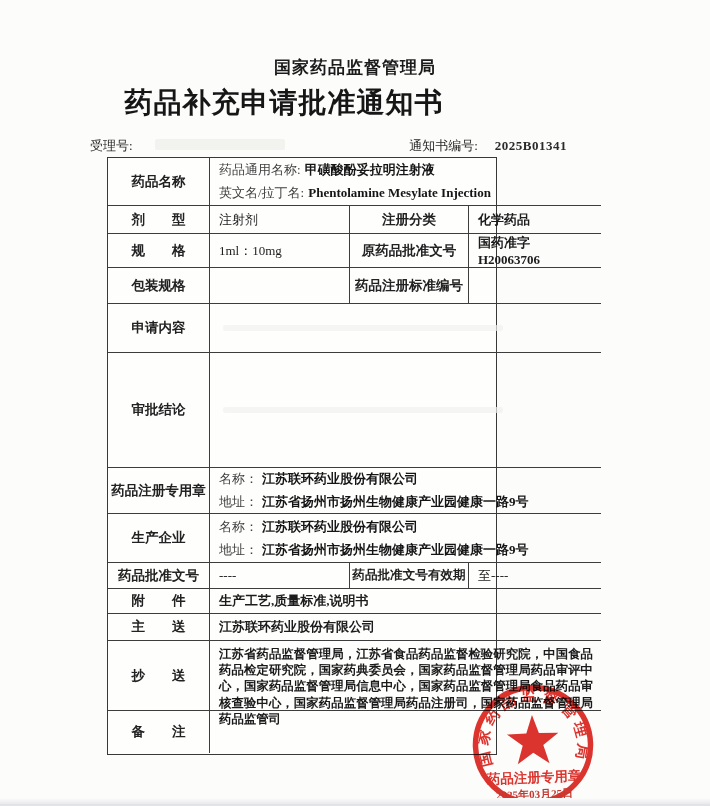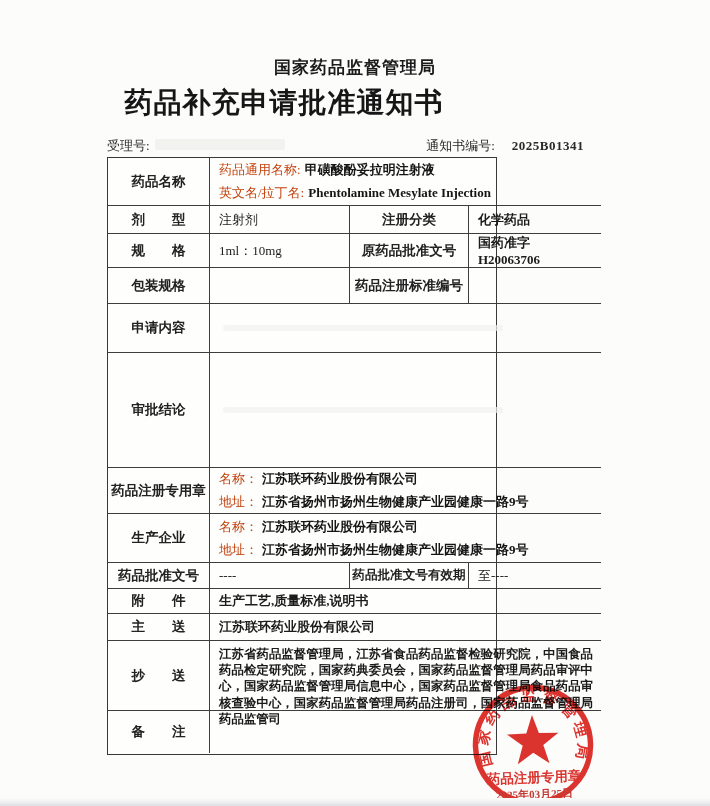--- a/index.html
+++ b/index.html
@@ -20,21 +20,21 @@
     font-weight:bold; font-size:17px; letter-spacing:1px; color:#1b1b1b;
   }
   .doc-title {
     position:absolute; top:84px; left:0; width:568px;
     text-align:center; font-size:28px; font-weight:600;
     letter-spacing:1px; color:#161616;
   }
 
   
   .ref-line {
-    position:absolute; left:107px; top:137px; width:493px;
+    position:absolute; left:90px; top:137px; width:493px;
     display:flex; justify-content:space-between; align-items:center;
     font-size:13px; color:#2a2a2a;
   }
   .ref-line .right { padding-right:16px; }
   .ref-line .num { font-weight:bold; margin-left:17px; letter-spacing:0.5px; }
   .smudge {
     position:absolute; left:155px; top:139px; width:130px; height:11px;
     background:#efefec; border-radius:2px; opacity:0.8;
   }
 
@@ -61,21 +61,21 @@
   .val {
     display:flex; align-items:center; padding:0 9px;
     font-size:13px; color:#1c1c1c;
   }
   .bold { font-weight:bold; }
   .two-line {
     display:flex; flex-direction:column; justify-content:center;
     gap:5px; padding:4px 9px; font-size:13px;
   }
   .pair { display:flex; align-items:baseline; white-space:nowrap; }
-  .fl { font-weight:normal; color:#c2410c; flex:none; }
+  .fl { font-weight:normal; color:#404040; flex:none; }
   .fv { font-weight:bold; margin-left:4px; color:#151515; }
   .longtext {
     display:block; padding:5px 8px 4px 9px;
     font-size:12.4px; font-weight:bold; line-height:16.2px;
     text-align:justify; color:#1a1a1a;
   }
   .cell-smudge {
     align-self:flex-start; width:75%; height:6px; margin:5px 0 0 4px;
     background:#f1f1ee; opacity:0.7; border-radius:2px;
   }

